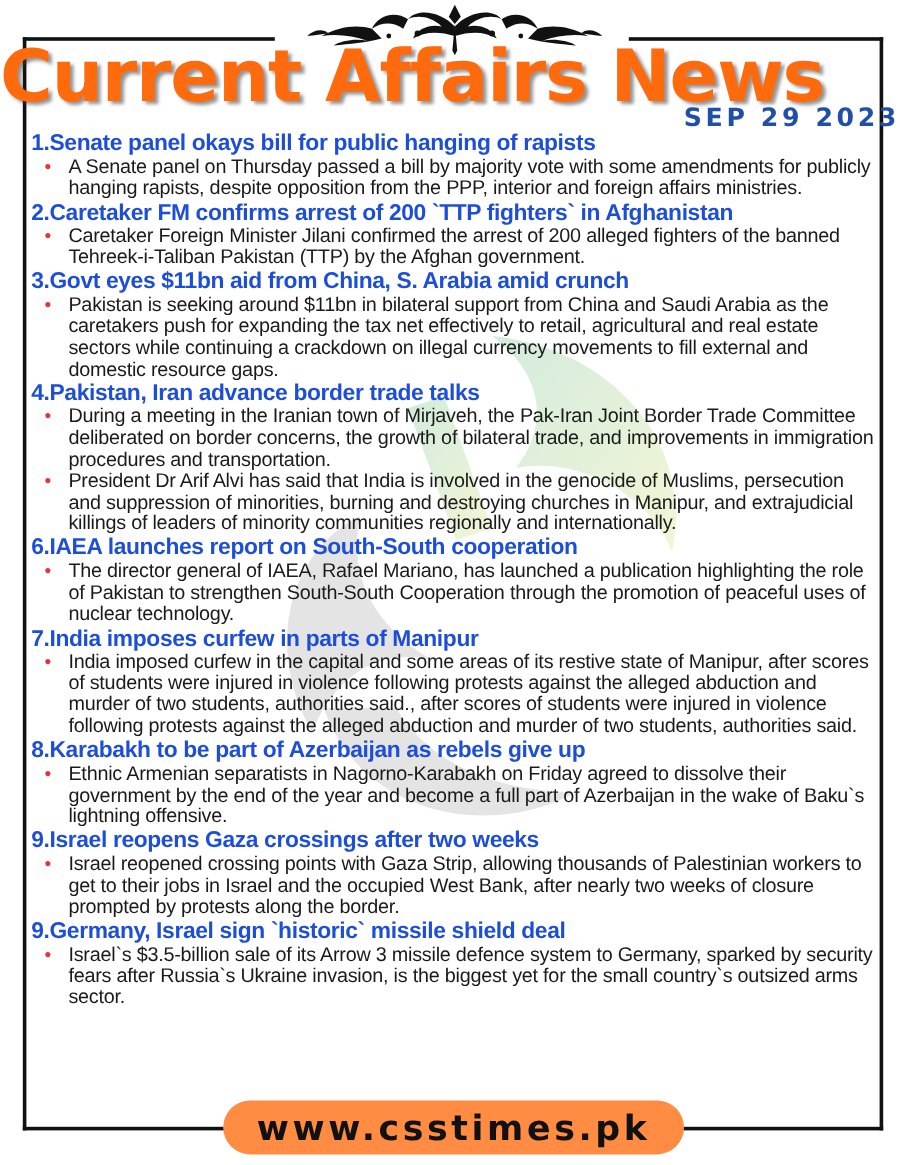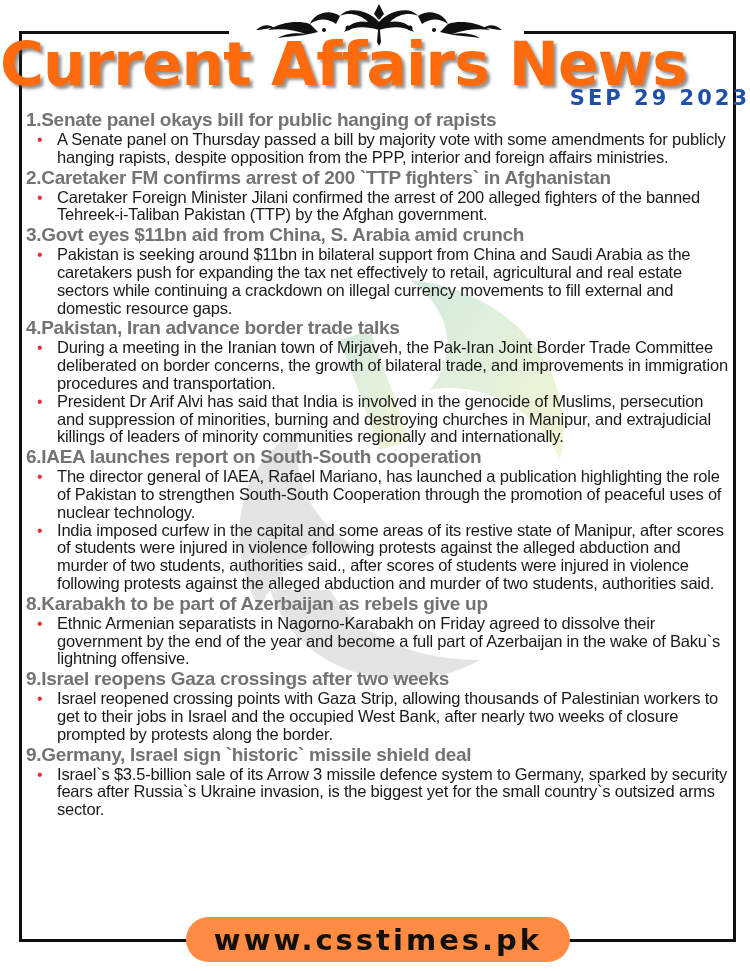--- a/index.html
+++ b/index.html
@@ -104,21 +104,21 @@
       top: 109px;
       width: 704px;
     }
     .news-item {
       margin: 0;
     }
     .news-title {
       font-family: "Liberation Sans", sans-serif;
       font-weight: bold;
       font-size: 19px;
-      color: #737373;
+      color: #1d4ed8;
       line-height: 22px;
       white-space: nowrap;
       letter-spacing: -0.3px;
     }
     .news-body {
       position: relative;
       padding-left: 31px;
       font-family: "Liberation Sans", sans-serif;
       font-size: 16.5px;
       line-height: 17.8px;
@@ -233,20 +233,21 @@
     </div>
   </div>
   <div class="news-item">
     <div class="news-title">6.IAEA launches report on South-South cooperation</div>
     <div class="news-body">
       <span class="bullet">•</span>
       <span>The director general of IAEA, Rafael Mariano, has launched a publication highlighting the role of Pakistan to strengthen South-South Cooperation through the promotion of peaceful uses of nuclear technology.</span>
     </div>
   </div>
   <div class="news-item">
+    <div class="news-title">7.India imposes curfew in parts of Manipur</div>
     <div class="news-body">
       <span class="bullet">•</span>
       <span>India imposed curfew in the capital and some areas of its restive state of Manipur, after scores of students were injured in violence following protests against the alleged abduction and murder of two students, authorities said., after scores of students were injured in violence following protests against the alleged abduction and murder of two students, authorities said.</span>
     </div>
   </div>
   <div class="news-item">
     <div class="news-title">8.Karabakh to be part of Azerbaijan as rebels give up</div>
     <div class="news-body">
       <span class="bullet">•</span>
       <span>Ethnic Armenian separatists in Nagorno-Karabakh on Friday agreed to dissolve their government by the end of the year and become a full part of Azerbaijan in the wake of Baku`s lightning offensive.</span>

